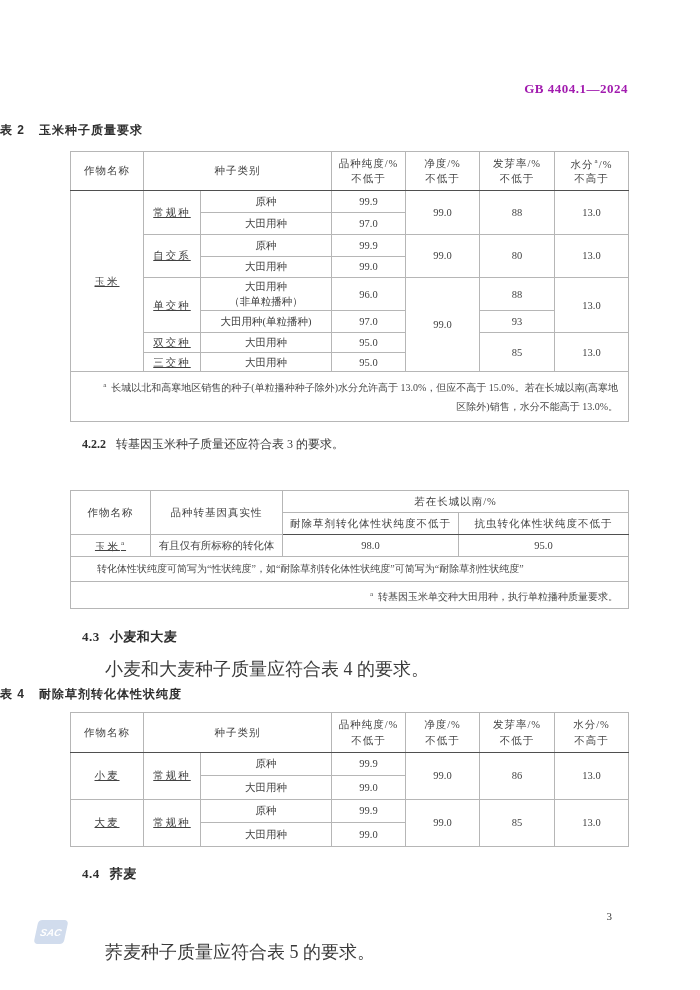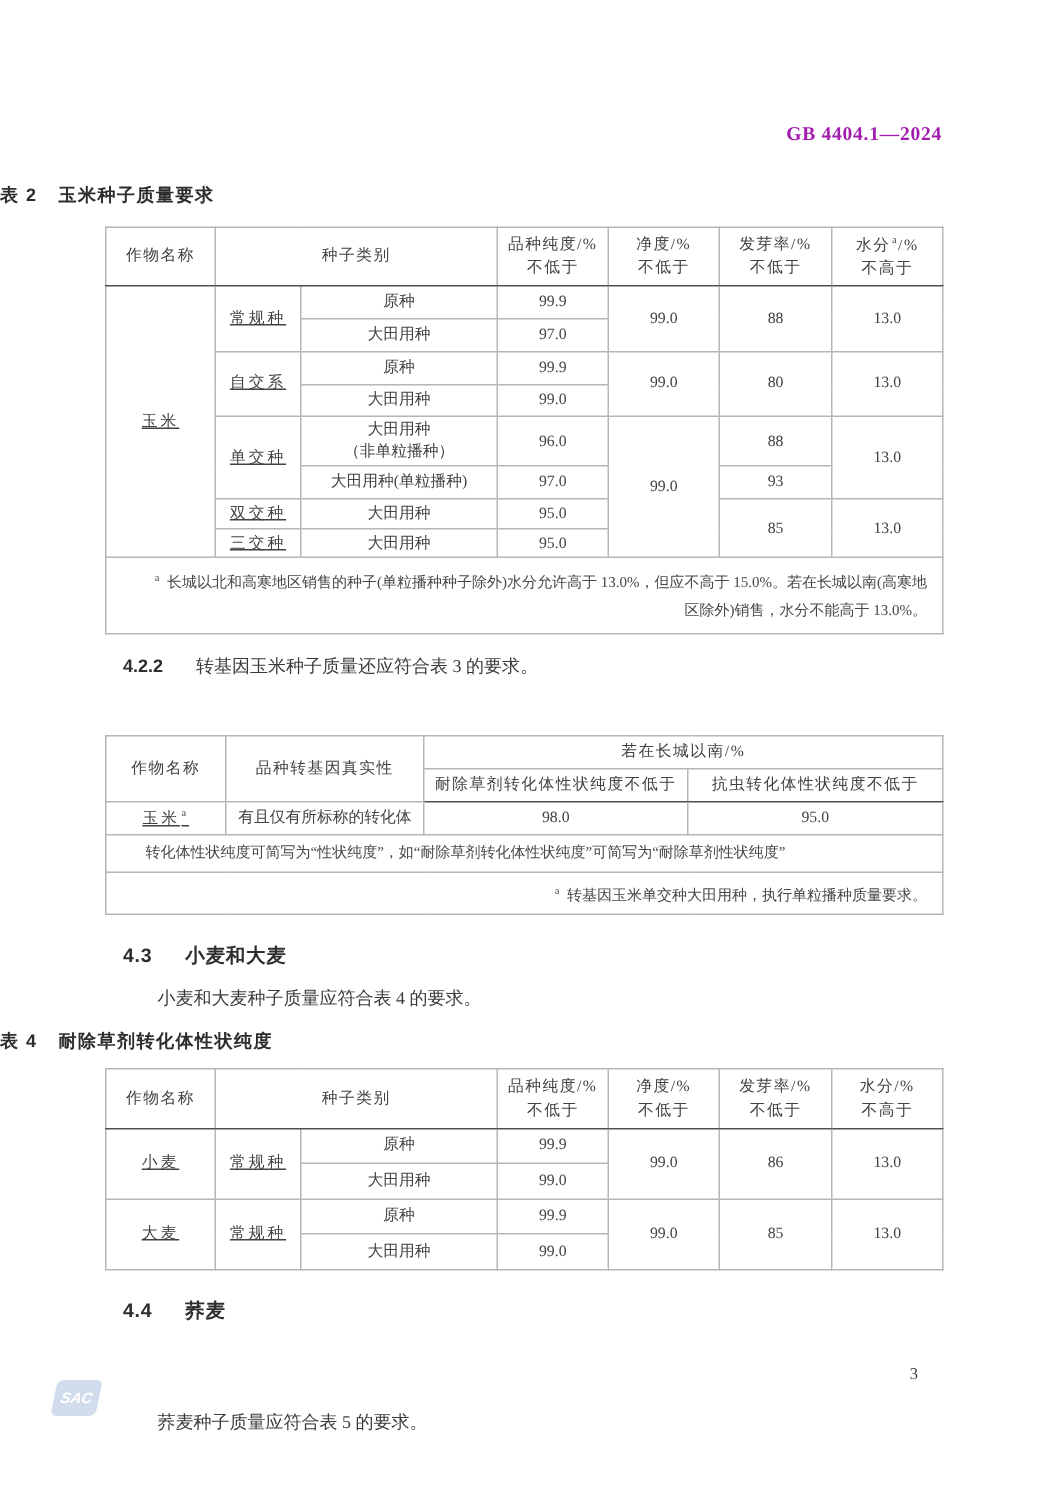--- a/index.html
+++ b/index.html
@@ -9,23 +9,23 @@
     margin:0 auto;
   }
   .abs{position:absolute;}
   
   .gb-num{top:81px;right:72px;font-weight:bold;font-size:13px;letter-spacing:.5px;color:#a21caf;}
   
   .caption{left:0;width:700px;text-align:left;font-family:"Liberation Sans",sans-serif;
     font-weight:bold;font-size:12px;color:#2e2e2e;letter-spacing:1px;}
   .caption .cap-label{margin-right:14px;}
   .clause{left:82px;font-size:12px;color:#3a3a3a;}
-  .clause .num,.shead .num{font-family:Liberation Sans, sans-serif;font-weight:bold;color:#2e2e2e;margin-right:22px;}
+  .clause .num,.shead .num{font-family:Liberation Serif, serif;font-weight:bold;color:#2e2e2e;margin-right:10px;}
   .shead{left:82px;font-family:"Liberation Sans",sans-serif;font-weight:bold;font-size:13px;color:#2e2e2e;letter-spacing:.5px;}
-  .para{left:105px;font-size:12px;color:#3a3a3a;}
+  .para{left:105px;font-size:18px;color:#3a3a3a;}
   
   table.t{border-collapse:collapse;table-layout:fixed;width:558px;
     border:1.6px solid #4f4f4f;font-size:10.5px;color:#424242;}
   table.t th,table.t td{border:1px solid #b6b6b6;text-align:center;vertical-align:middle;
     padding:1px 2px;font-weight:normal;line-height:1.45;}
   table.t tr.head th{border-bottom:1.4px solid #4f4f4f;letter-spacing:1px;}
   table.t th{letter-spacing:1px;}
   .sp{letter-spacing:2px;text-decoration:underline;}
   tr.noterow td,tr.fnrow td{text-align:left;border-top:1.4px solid #4f4f4f;}
   tr.fnrow2 td{text-align:left;}

